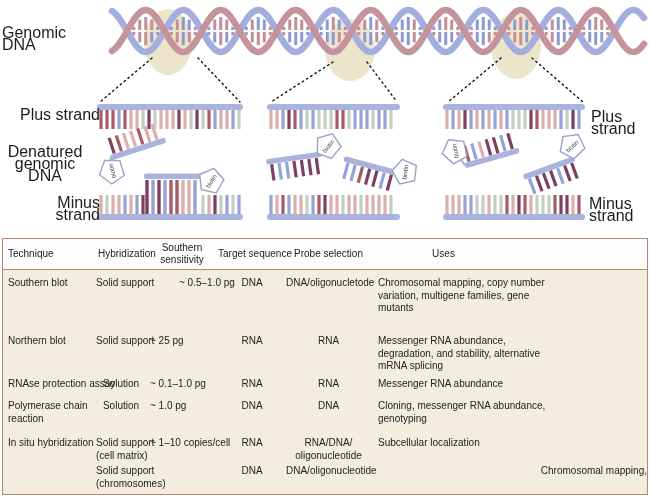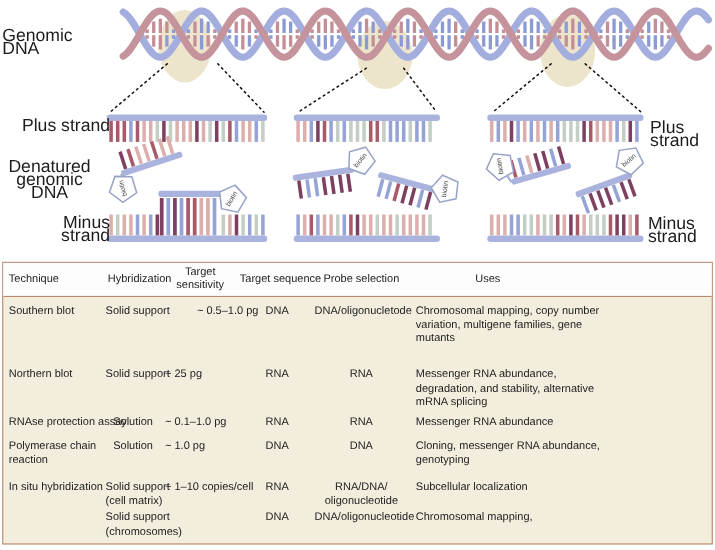--- a/index.html
+++ b/index.html
@@ -418,21 +418,21 @@
 
   <div class="datatable">
     <div class="thead" id="thead">
         <div class="hcell c1">
           <span class="line">Technique</span>
         </div>
         <div class="hcell c2">
           <span class="line">Hybridization</span>
         </div>
         <div class="hcell c3">
-          <span class="line">Target</span>
+          <span class="line">Southern</span>
           <span class="line">sensitivity</span>
         </div>
         <div class="hcell c4">
           <span class="line">Target sequence</span>
         </div>
         <div class="hcell c5">
           <span class="line">Probe selection</span>
         </div>
         <div class="hcell c6">
           <span class="line">Uses</span>
@@ -557,20 +557,20 @@
           </div>
           <div class="cell c3" style="padding-top: 2px;">
             <span class="line"></span>
           </div>
           <div class="cell c4" style="padding-top: 2px;">
             <span class="line">DNA</span>
           </div>
           <div class="cell c5" style="padding-top: 2px;">
             <span class="line">DNA/oligonucleotide</span>
           </div>
-          <div class="cell c6" style="padding-top: 2px;">
+          <div class="cell c6" style="padding-top: 2px; text-align: right;">
             <span class="line">Chromosomal mapping,</span>
           </div>
         </div>
       </div>
   </div>
 
 </div>
 
 </body></html>

